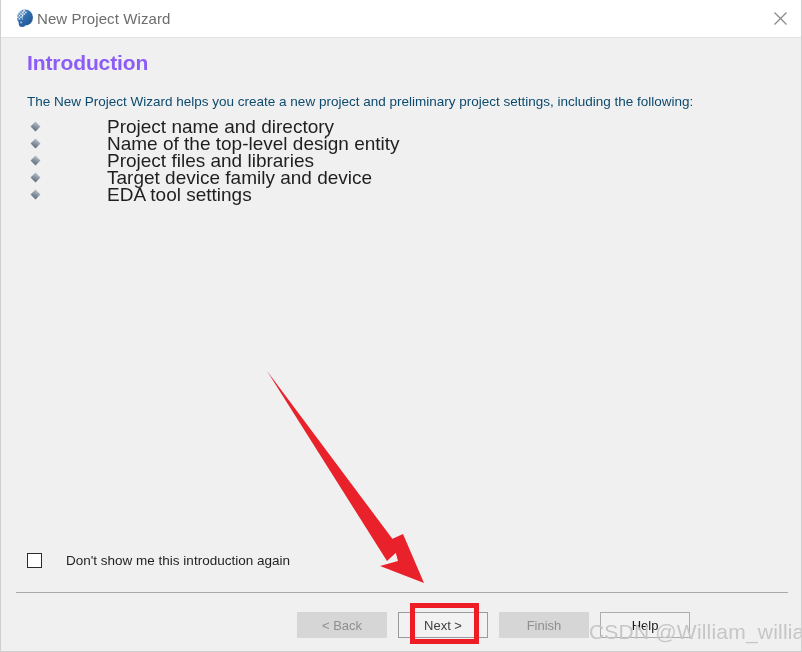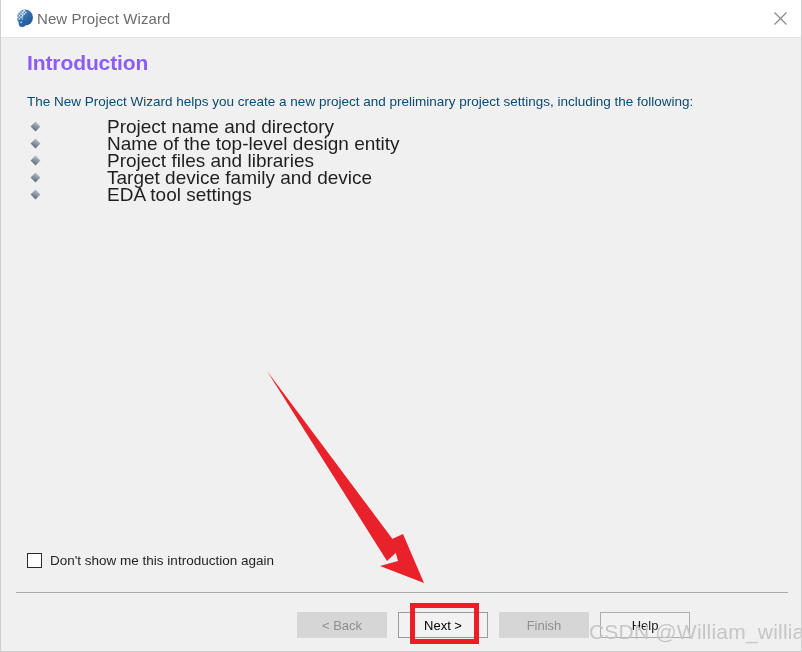--- a/index.html
+++ b/index.html
@@ -136,21 +136,21 @@
     line-height: 19px;
   }
 
   
   #dont-show-row {
     position: absolute;
     left: 25px;
     top: 515px;
     display: flex;
     align-items: center;
-    gap: 8px;
+    gap: 24px;
     cursor: default;
   }
   #dont-show-box {
     width: 15px;
     height: 15px;
     border: 1px solid #2b2b2b;
     background: #ffffff;
     box-sizing: border-box;
     flex: 0 0 auto;
   }
@@ -199,21 +199,21 @@
     color: #1a1a1a;
   }
   .wiz-button.disabled {
     background: #d6d6d6;
     border: 1px solid #d6d6d6;
     color: #8f8f8f;
   }
   .wiz-button.default-btn {
     background: #f2f2f2;
     border: 1px solid #9a9a9a;
-    color: #000000;
+    color: #404040;
   }
 
   
   #next-highlight {
     position: absolute;
     left: 409px;
     top: 603px;
     width: 69px;
     height: 41px;
     box-sizing: border-box;

